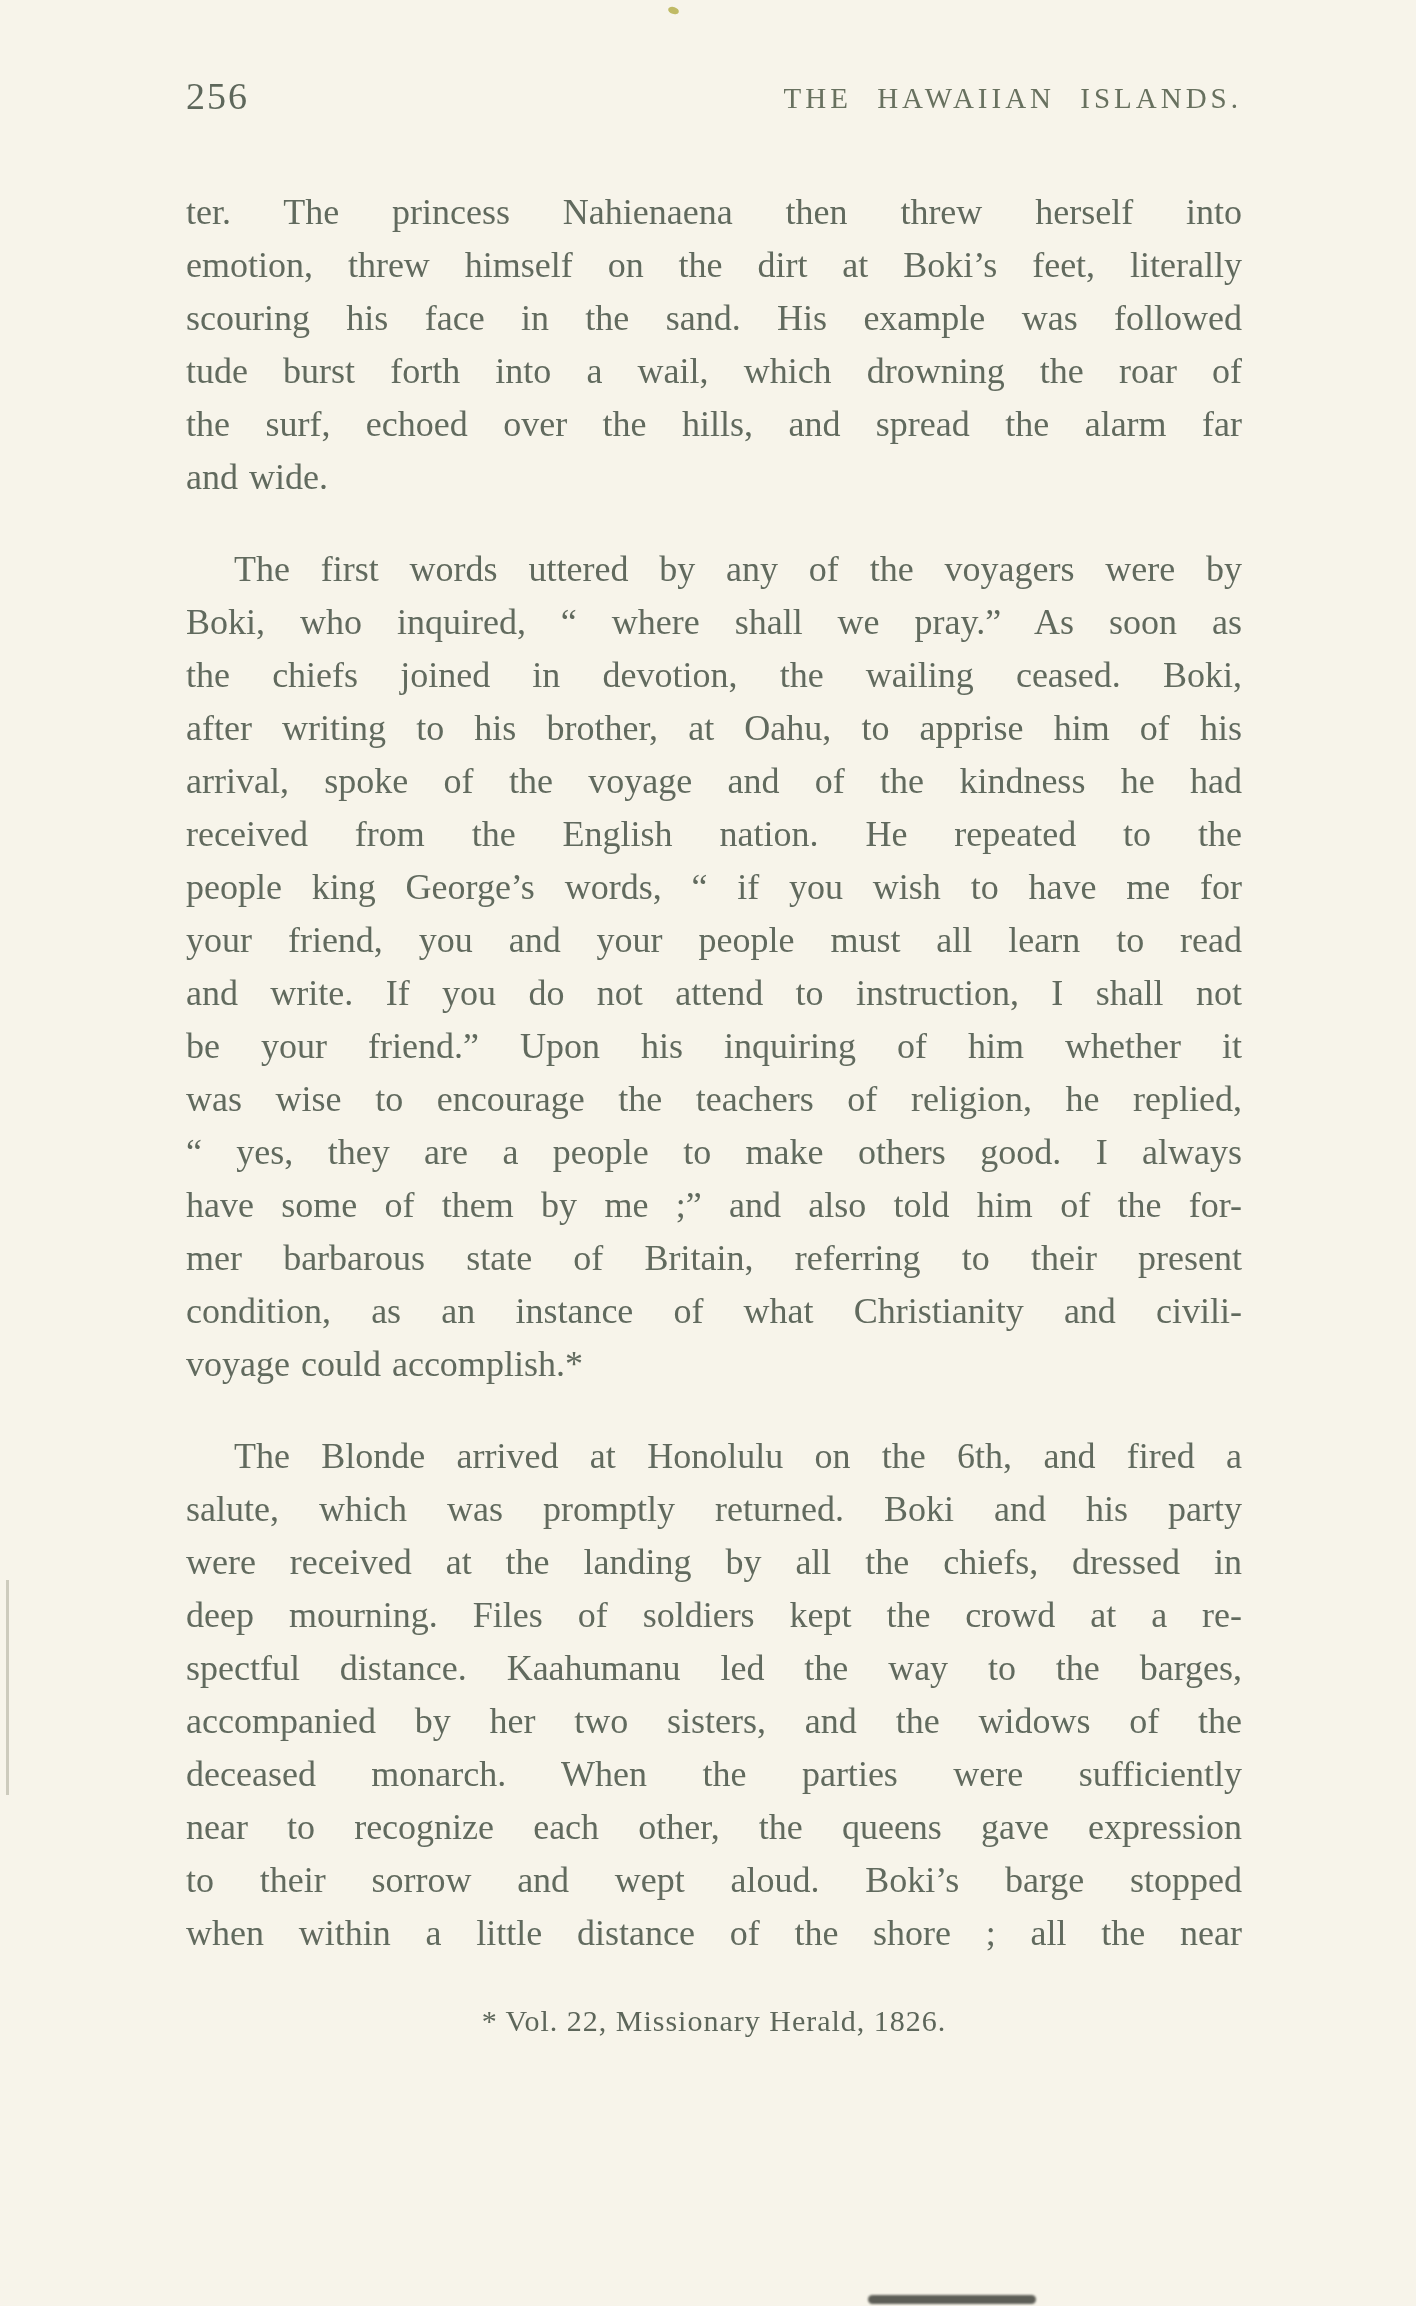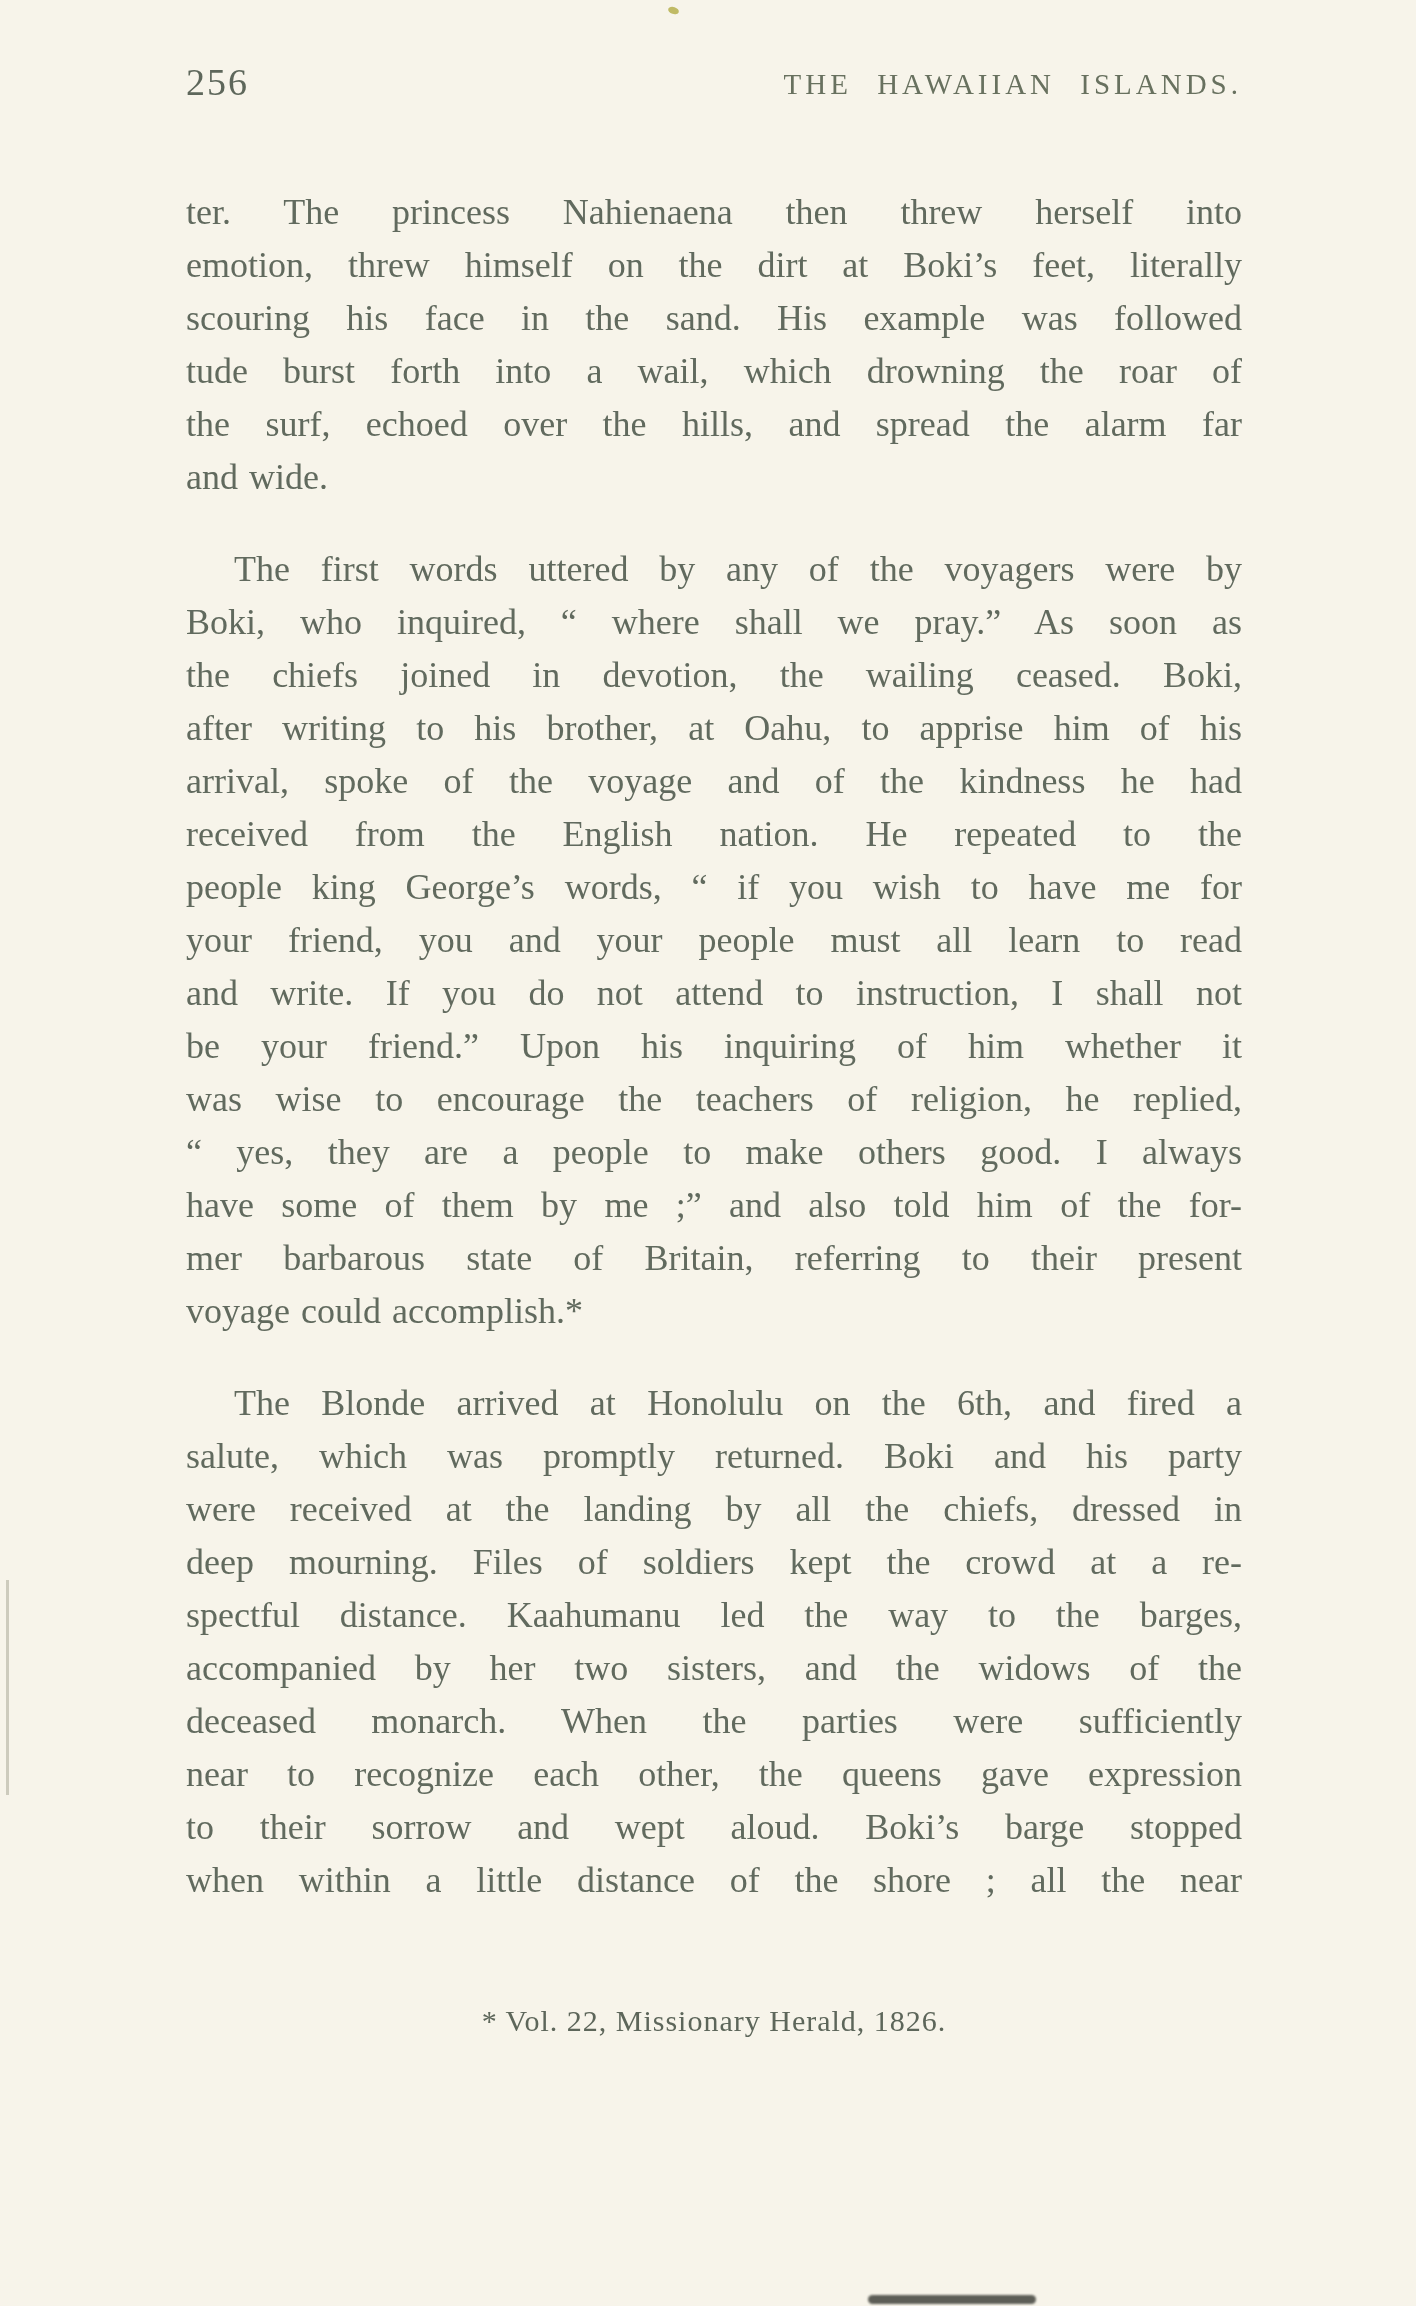--- a/index.html
+++ b/index.html
@@ -15,21 +15,21 @@
     font-family: "Liberation Serif", "DejaVu Serif", serif;
     color: #60695d;
   }
   .page {
     position: absolute;
     inset: 0;
   }
   
   .page-header {
     position: absolute;
-    top: 60px;
+    top: 74px;
     left: 186px;
     width: 1056px;
     height: 48px;
   }
   .page-number {
     position: absolute;
     left: 0;
     top: 0;
     font-size: 38px;
     letter-spacing: 2px;
@@ -138,20 +138,21 @@
     <div class="line">arrival, spoke of the voyage and of the kindness he had</div>
     <div class="line">received from the English nation. He repeated to the</div>
     <div class="line">people king George’s words, “ if you wish to have me for</div>
     <div class="line">your friend, you and your people must all learn to read</div>
     <div class="line">and write. If you do not attend to instruction, I shall not</div>
     <div class="line">be your friend.” Upon his inquiring of him whether it</div>
     <div class="line">was wise to encourage the teachers of religion, he replied,</div>
     <div class="line">“ yes, they are a people to make others good. I always</div>
     <div class="line">have some of them by me ;” and also told him of the for-</div>
     <div class="line">mer barbarous state of Britain, referring to their present</div>
+    <div class="line">condition, as an instance of what Christianity and civili-</div>
     <div class="line par-end">voyage could accomplish.*</div>
     <div class="line indent">The Blonde arrived at Honolulu on the 6th, and fired a</div>
     <div class="line">salute, which was promptly returned. Boki and his party</div>
     <div class="line">were received at the landing by all the chiefs, dressed in</div>
     <div class="line">deep mourning. Files of soldiers kept the crowd at a re-</div>
     <div class="line">spectful distance. Kaahumanu led the way to the barges,</div>
     <div class="line">accompanied by her two sisters, and the widows of the</div>
     <div class="line">deceased monarch. When the parties were sufficiently</div>
     <div class="line">near to recognize each other, the queens gave expression</div>
     <div class="line">to their sorrow and wept aloud. Boki’s barge stopped</div>

